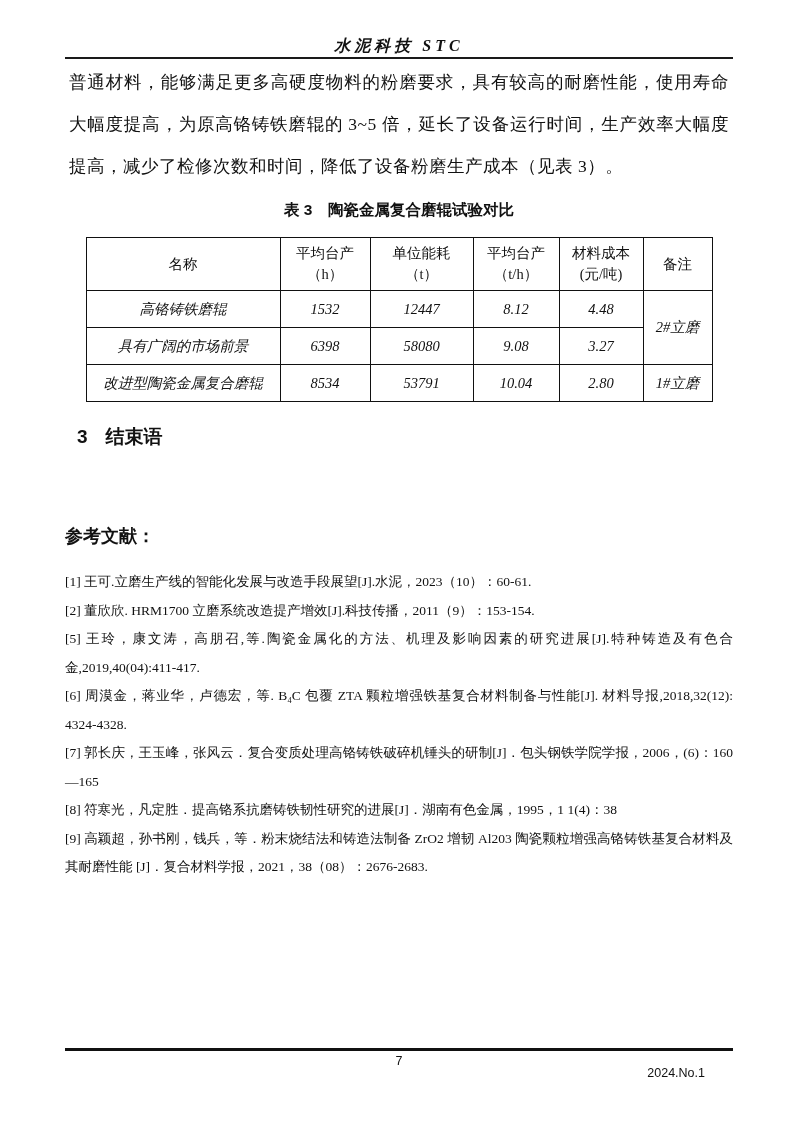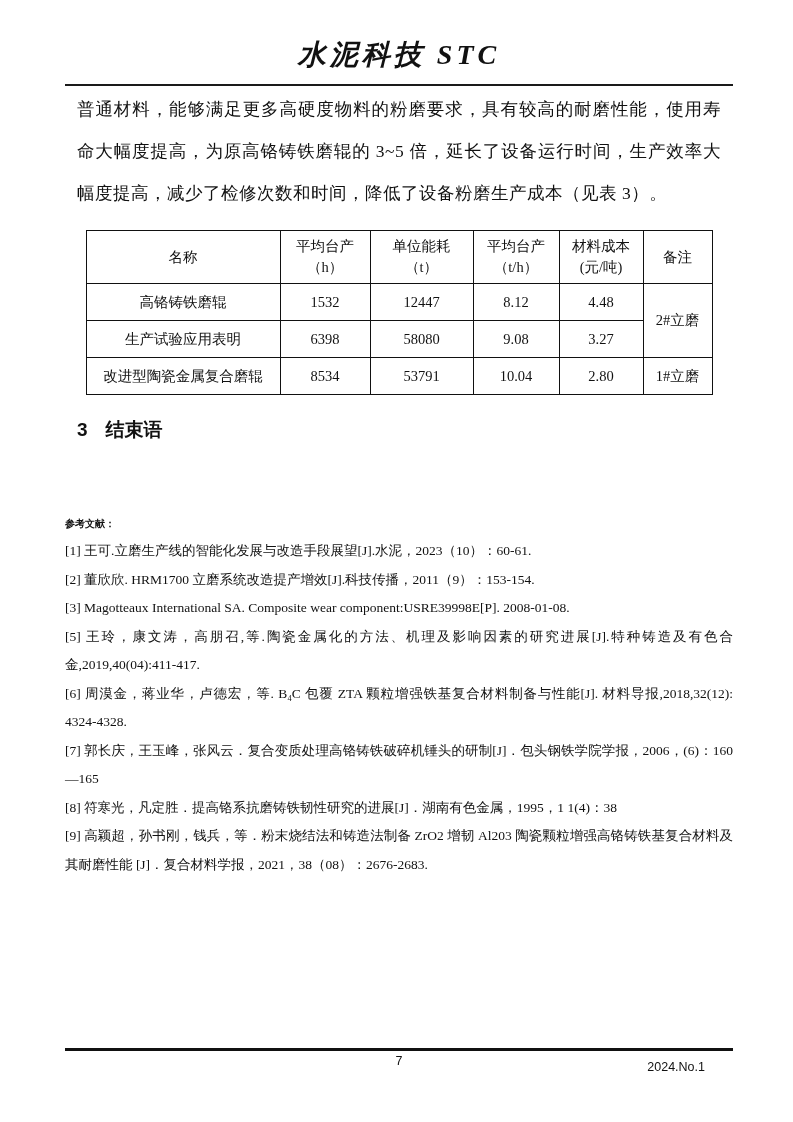--- a/index.html
+++ b/index.html
@@ -13,33 +13,33 @@
     box-sizing:border-box;
     overflow:hidden;
   }
   .content{
     position:absolute;
     left:65px;right:60px;top:36px;
   }
   
   .journal-title{
     text-align:center;
-    font-size:28px;
+    font-size:16px;
     font-weight:bold;
     font-style:italic;
     letter-spacing:4px;
-    padding-bottom:10px;
+    padding-bottom:0;
   }
   .header-rule{
     border-bottom:2.5px solid #1a1a1a;
     height:0;
   }
   
   .body-para{
-    margin:12px;
+    margin:4px;
     font-size:17.5px;
     line-height:42px;
     text-align:justify;
     letter-spacing:0.5px;
     font-family:Liberation Serif, serif;
   }
   .para-first{margin-top:2px;}
   .indent{text-indent:2em;}
   sup.cite{font-size:10px;line-height:0;}
   
@@ -58,76 +58,77 @@
   }
   table.cmp th,table.cmp td{
     border:1.8px solid #111;
     text-align:center;
     vertical-align:middle;
     font-size:14.5px;
     font-weight:normal;
     padding:3px 2px;
   }
   table.cmp thead th{line-height:21px;padding:5px 2px;}
-  table.cmp tbody td{height:30px;}
+  table.cmp tbody td{height:30px;font-style:italic;}
   .th-l2:empty{display:none;}
   .col-name{width:194px;}
   .col-life{width:90px;}
   .col-out{width:103px;}
   .col-avg{width:86px;}
   .col-cost{width:84px;}
   .col-note{width:69px;}
   
   .section-heading{
     margin:22px 0 6px 12px;
     font-size:19px;
     font-weight:bold;
     font-family:"Liberation Sans","DejaVu Sans",sans-serif;
   }
   .section-heading .sec-num{margin-right:18px;}
   
   .references{margin-top:74px;}
   .ref-heading{
     font-weight:bold;
-    font-size:10px;
-    font-family:"Liberation Sans","DejaVu Sans",sans-serif;
-    margin-bottom:6px;
+    font-size:18px;
+    font-family:"Liberation Sans","DejaVu Sans",sans-serif;
+    margin-bottom:20px;
   }
   .ref-item{
     margin:0;
     font-size:13.5px;
     line-height:28.5px;
     text-align:justify;
   }
   
   .footer{
     position:absolute;
     left:65px;right:60px;top:1048px;
   }
   .footer-rule{border-bottom:3px solid #111;height:0;}
   .footer-row{
     position:relative;
     text-align:center;
     font-size:12.5px;
     font-family:"Liberation Sans","DejaVu Sans",sans-serif;
     padding-top:3px;
   }
-  .issue{position:absolute;right:28px;top:9px;}
+  .issue{position:absolute;right:28px;top:15px;}
 </style>
 </head>
 <body>
 
 <div class="page">
   <div class="content">
 
     <div class="journal-title">水泥科技 STC</div>
     <div class="header-rule"></div>
 
     <p class="body-para para-first">普通材料，能够满足更多高硬度物料的粉磨要求，具有较高的耐磨性能，使用寿命大幅度提高，为原高铬铸铁磨辊的 3~5 倍，延长了设备运行时间，生产效率大幅度提高，减少了检修次数和时间，降低了设备粉磨生产成本（见表 3）。</p>
 
+    <div class="table-caption">表 3　陶瓷金属复合磨辊试验对比</div>
 
     <table class="cmp">
       <colgroup>
         <col class="col-name">
           <col class="col-life">
           <col class="col-out">
         <col class="col-avg">
           <col class="col-cost">
           <col class="col-note">
       </colgroup>
@@ -162,21 +163,21 @@
       <tbody>
         <tr>
           <td>高铬铸铁磨辊</td>
           <td>1532</td>
           <td>12447</td>
           <td>8.12</td>
           <td>4.48</td>
           <td rowspan="2">2#立磨</td>
         </tr>
         <tr>
-          <td>生产试验应用表明</td>
+          <td>具有广阔的市场前景</td>
           <td>6398</td>
           <td>58080</td>
           <td>9.08</td>
           <td>3.27</td>
         </tr>
         <tr>
           <td>改进型陶瓷金属复合磨辊</td>
           <td>8534</td>
           <td>53791</td>
           <td>10.04</td>
@@ -188,21 +189,20 @@
 
     <div class="section-heading">
       <span class="sec-num">3</span><span>结束语</span>
     </div>
 
 
     <div class="references">
       <div class="ref-heading">参考文献：</div>
       <p class="ref-item">[1]  王可.立磨生产线的智能化发展与改造手段展望[J].水泥，2023（10）：60-61.</p>
       <p class="ref-item">[2]  董欣欣. HRM1700 立磨系统改造提产增效[J].科技传播，2011（9）：153-154.</p>
-      <p class="ref-item">[3]  Magotteaux International SA. Composite wear component:USRE39998E[P]. 2008-01-08.</p>
       <p class="ref-item">[5]  王玲，康文涛，高朋召,等.陶瓷金属化的方法、机理及影响因素的研究进展[J].特种铸造及有色合金,2019,40(04):411-417.</p>
       <p class="ref-item">[6]  周漠金，蒋业华，卢德宏，等. B₄C 包覆 ZTA 颗粒增强铁基复合材料制备与性能[J]. 材料导报,2018,32(12): 4324-4328.</p>
       <p class="ref-item">[7]  郭长庆，王玉峰，张风云．复合变质处理高铬铸铁破碎机锤头的研制[J]．包头钢铁学院学报，2006，(6)：160—165</p>
       <p class="ref-item">[8]  符寒光，凡定胜．提高铬系抗磨铸铁韧性研究的进展[J]．湖南有色金属，1995，1 1(4)：38</p>
       <p class="ref-item">[9]  高颖超，孙书刚，钱兵，等．粉末烧结法和铸造法制备 ZrO2 增韧 Al203 陶瓷颗粒增强高铬铸铁基复合材料及其耐磨性能 [J]．复合材料学报，2021，38（08）：2676-2683.</p>
     </div>
 
   </div>
 
   <div class="footer">

